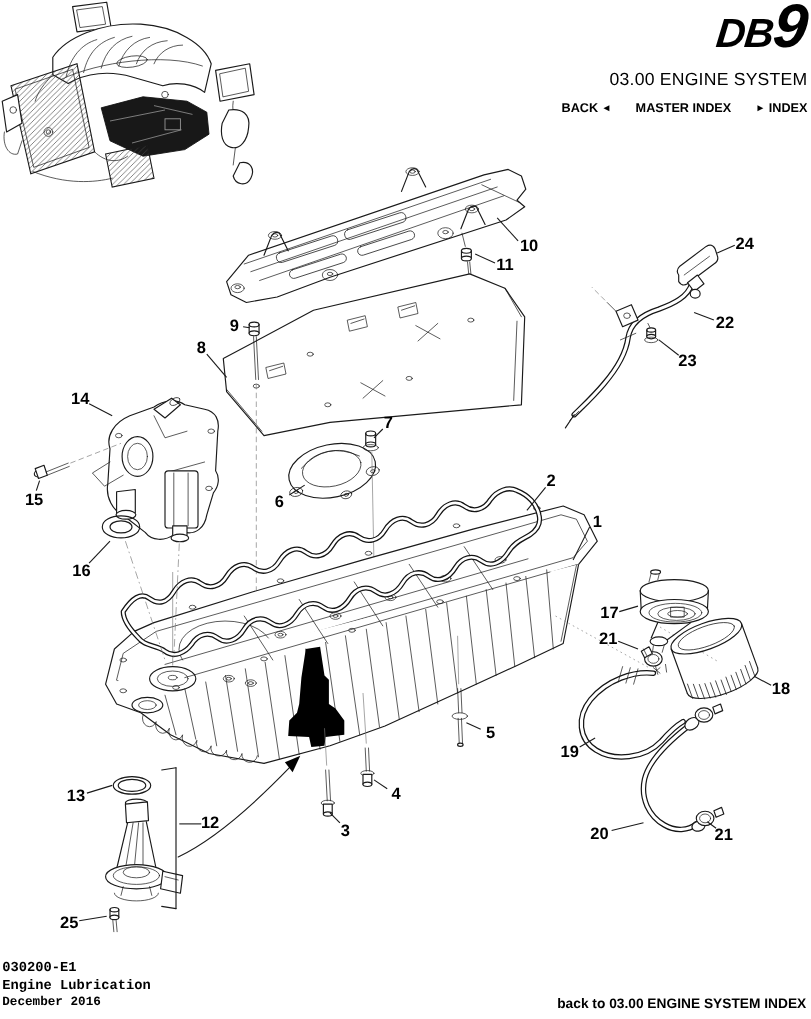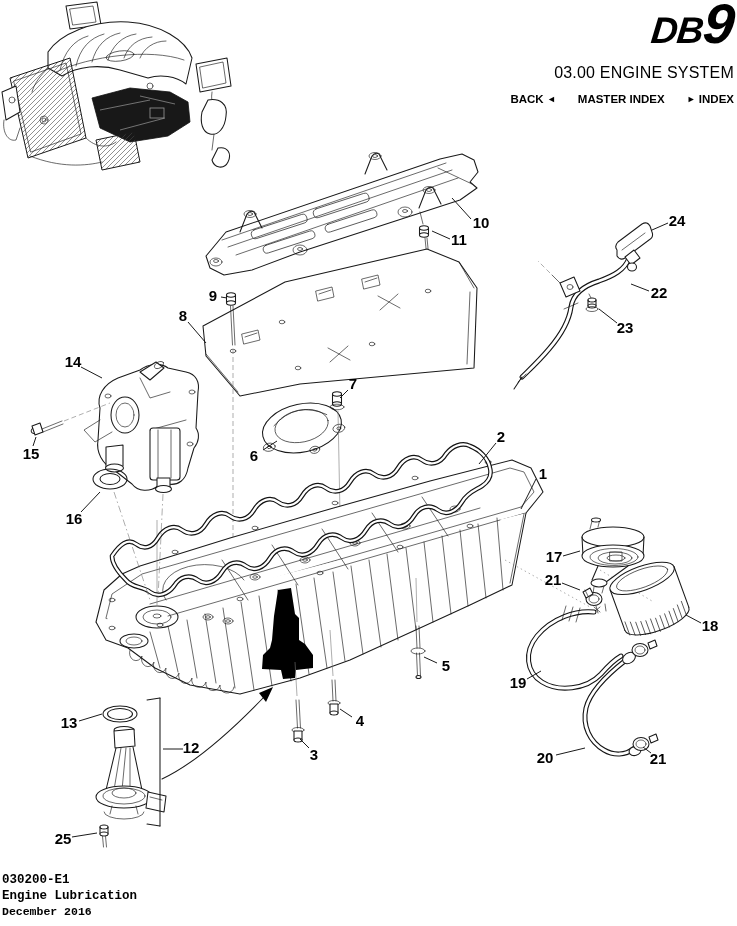--- a/index.html
+++ b/index.html
@@ -520,14 +520,17 @@
       <text class="co" x="677" y="226" text-anchor="middle">24</text>
       <text class="co" x="63" y="844" text-anchor="middle">25</text>
     </g>
   </svg>
 
   <div class="footer-left">
     <div>030200-E1</div>
     <div>Engine Lubrication</div>
     <div class="date">December 2016</div>
   </div>
+  <div class="footer-right">
+    <a>back to 03.00 ENGINE SYSTEM INDEX</a>
+  </div>
 
 </div>
 
 </body></html>

